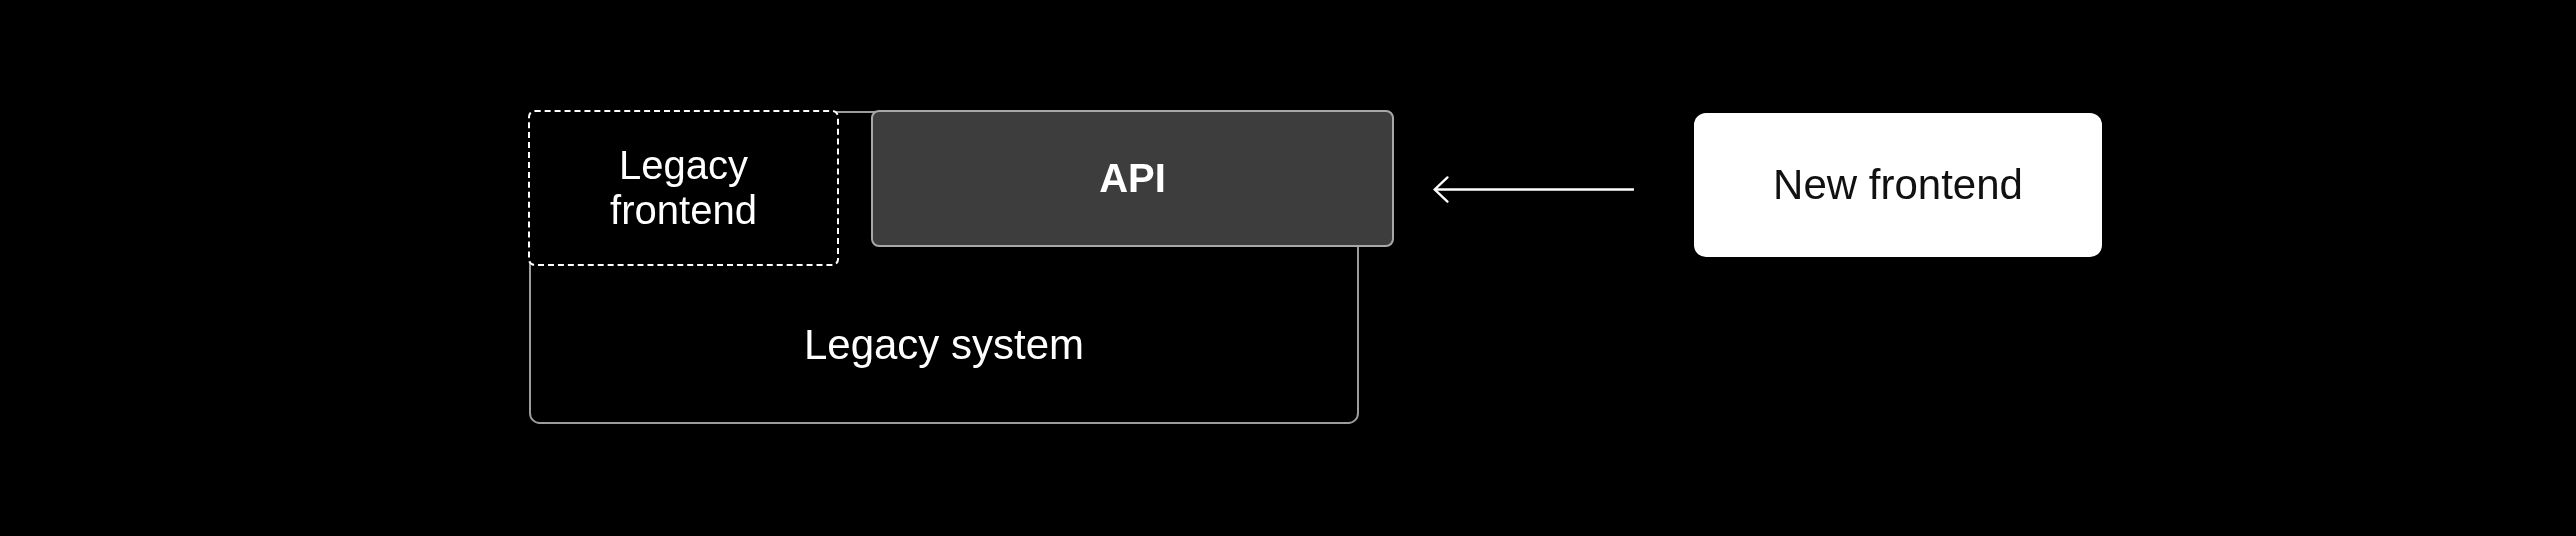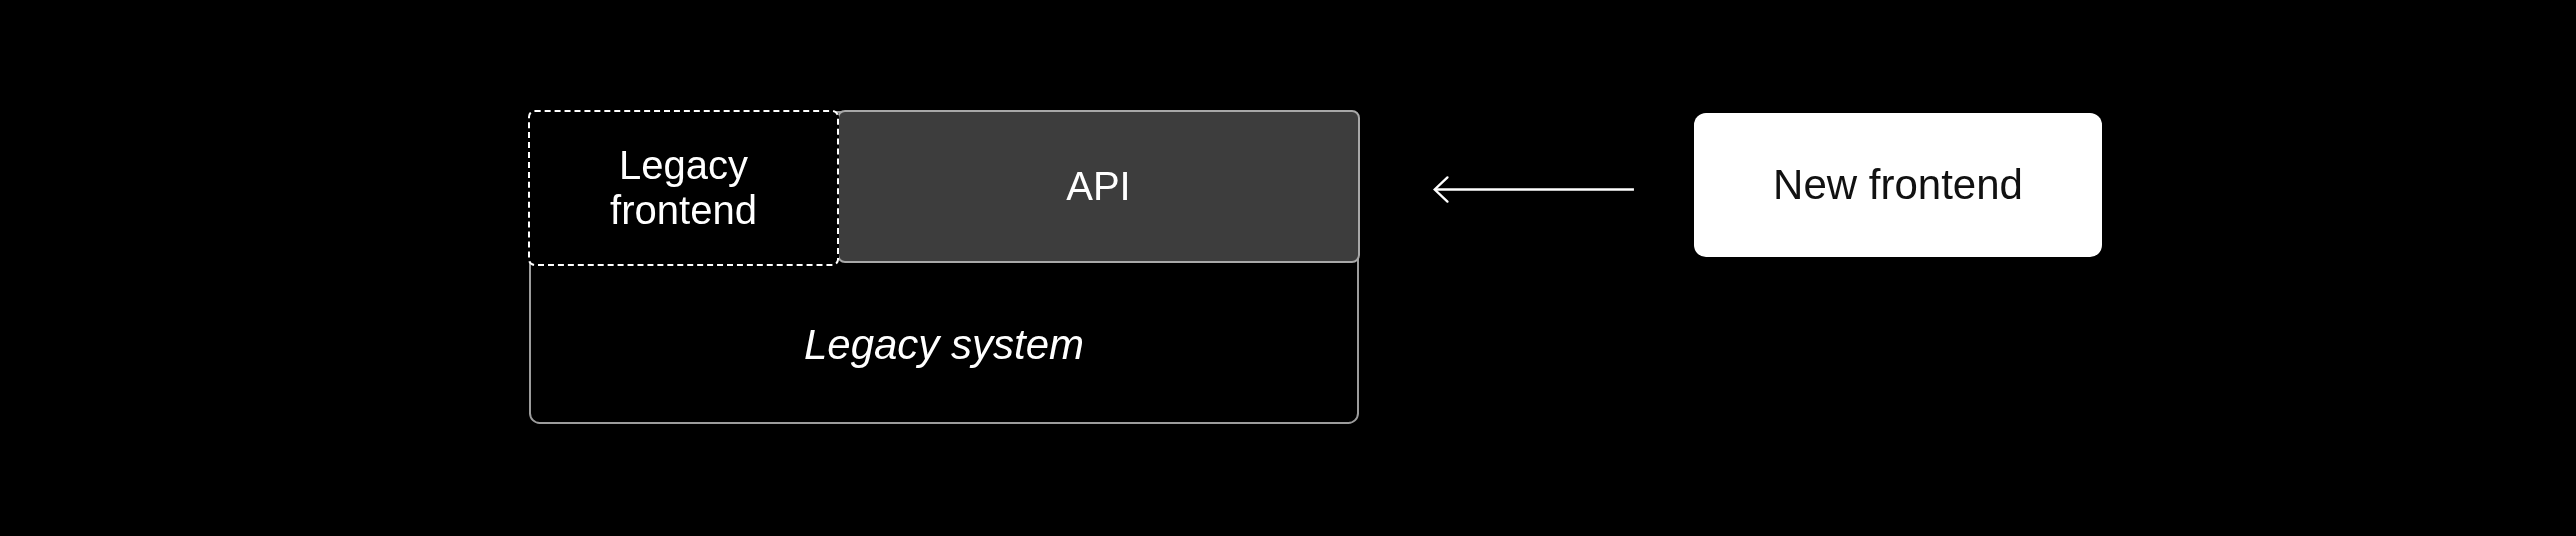--- a/index.html
+++ b/index.html
@@ -45,43 +45,42 @@
     border-radius: 6.7px;
     z-index: 3;
     color: #ffffff;
     font-size: 40px;
     font-weight: 500;
     line-height: 1.12;
     padding: 0 27px;
   }
   
   .api-box {
-    left: 837px;
+    left: 871px;
     top: 110px;
     width: 523px;
-    height: 153px;
+    height: 137px;
     background: #3d3d3d;
     border: 2px solid #a8a8a8;
     border-radius: 8px;
     z-index: 2;
     color: #ffffff;
     font-size: 40px;
-    font-weight: 400;
+    font-weight: 700;
   }
   
   .legacy-system-label {
     left: 529px;
     top: 266px;
     width: 830px;
     height: 158px;
     color: #ffffff;
     font-size: 42px;
     font-weight: 500;
     z-index: 2;
-    font-style: italic;
   }
   
   .new-frontend {
     left: 1694px;
     top: 113px;
     width: 408px;
     height: 144px;
     background: #ffffff;
     border-radius: 12px;
     color: #111111;

